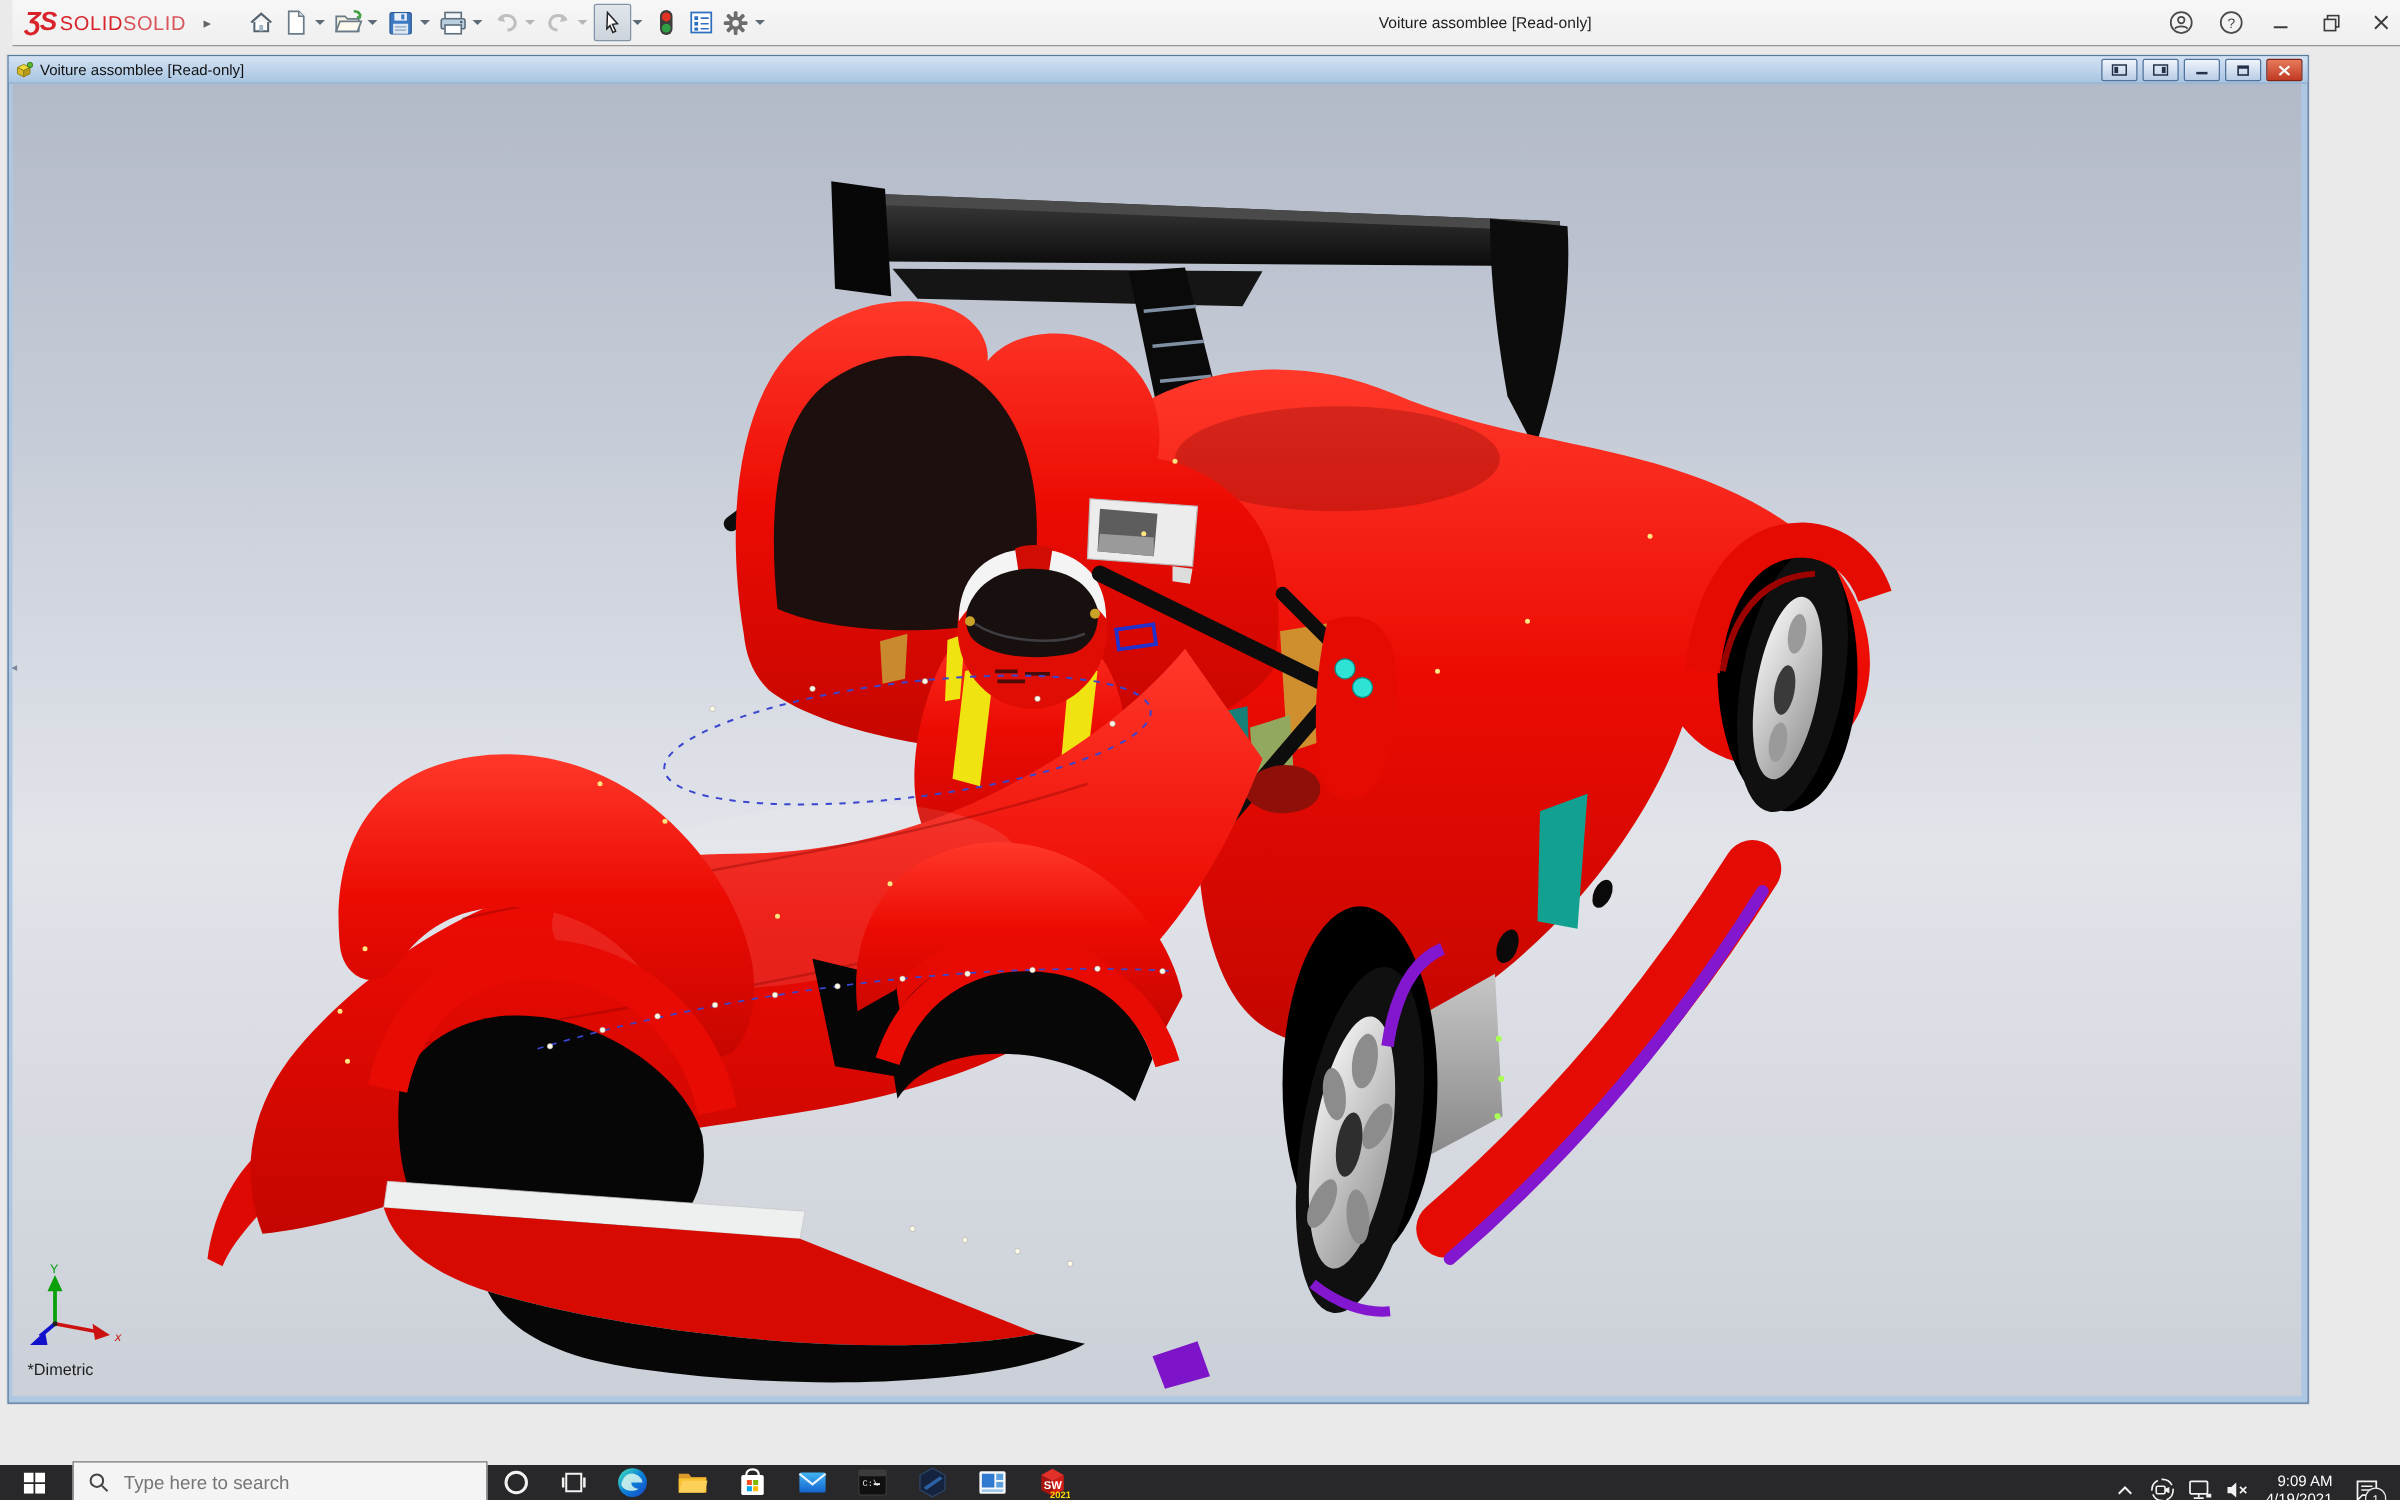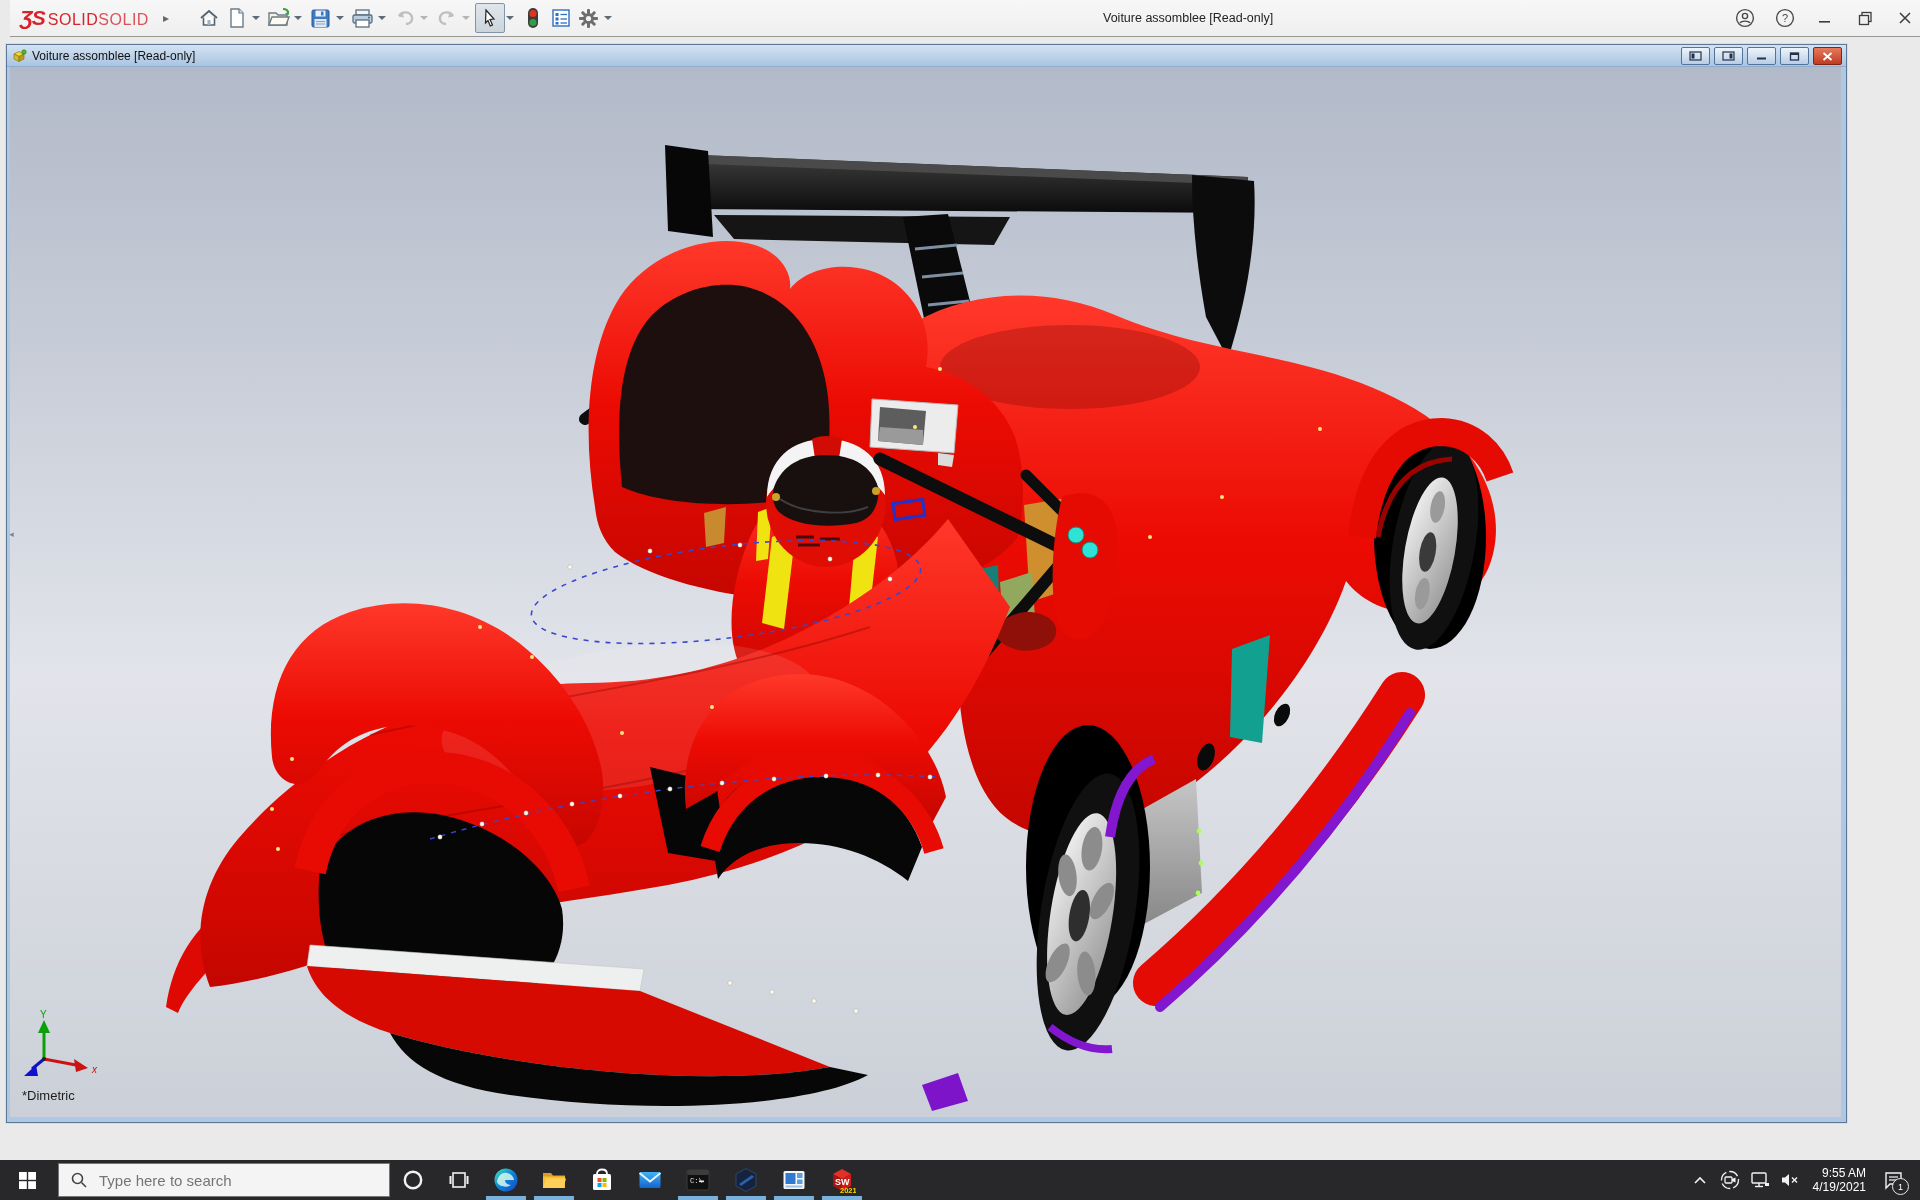--- a/index.html
+++ b/index.html
@@ -59,21 +59,21 @@
   .viewport svg.scene{position:absolute;left:0;top:0;}
   .view-label{
     position:absolute;left:12px;bottom:14px;font-size:13px;font-weight:normal;color:#1c1c1c;
   }
   .collapse-handle{
     position:absolute;left:0px;top:478px;width:9px;height:22px;color:#7a8699;
     font-size:9px;display:flex;align-items:center;justify-content:center;cursor:pointer;
   }
   
   .taskbar{
-    position:absolute;left:0;bottom:0;width:1920px;height:40px;background:#28282b;
+    position:absolute;left:0;bottom:0;width:1920px;height:28px;background:#28282b;
     display:flex;align-items:center;color:#fff;
   }
   .tb-start{width:54px;height:40px;display:flex;align-items:center;justify-content:center;}
   .tb-search{
     width:330px;height:32px;background:#f4f4f4;border:1px solid #767676;
     display:flex;align-items:center;margin-left:4px;
   }
   .tb-search input{
     border:none;outline:none;background:transparent;font-size:15px;color:#555;
     font-family:"Liberation Sans",sans-serif;width:270px;
@@ -627,21 +627,21 @@
         <rect x="15" y="12" width="4" height="3" fill="#f2f2f2"></rect>
       </svg>
     </div>
     <div class="trayic">
       <svg width="20" height="16" viewBox="0 0 20 16">
         <path d="M2,5.5 L5,5.5 L9,2 L9,14 L5,10.5 L2,10.5 Z" fill="#f2f2f2"></path>
         <path d="M12,5.5 L17,10.5 M17,5.5 L12,10.5" stroke="#f2f2f2" stroke-width="1.4"></path>
       </svg>
     </div>
     <div class="tb-clock">
-      <div>9:55 AM</div>
+      <div>9:09 AM</div>
       <div>4/19/2021</div>
     </div>
     <div class="tb-action">
       <svg width="19" height="19" viewBox="0 0 19 19">
         <path d="M2,2 L17,2 L17,13 L6,13 L2,17 Z" fill="none" stroke="#f2f2f2" stroke-width="1.4"></path>
         <line x1="5" y1="6" x2="14" y2="6" stroke="#f2f2f2" stroke-width="1.2"></line>
         <line x1="5" y1="9" x2="14" y2="9" stroke="#f2f2f2" stroke-width="1.2"></line>
       </svg>
       <div class="badge">1</div>
     </div>

